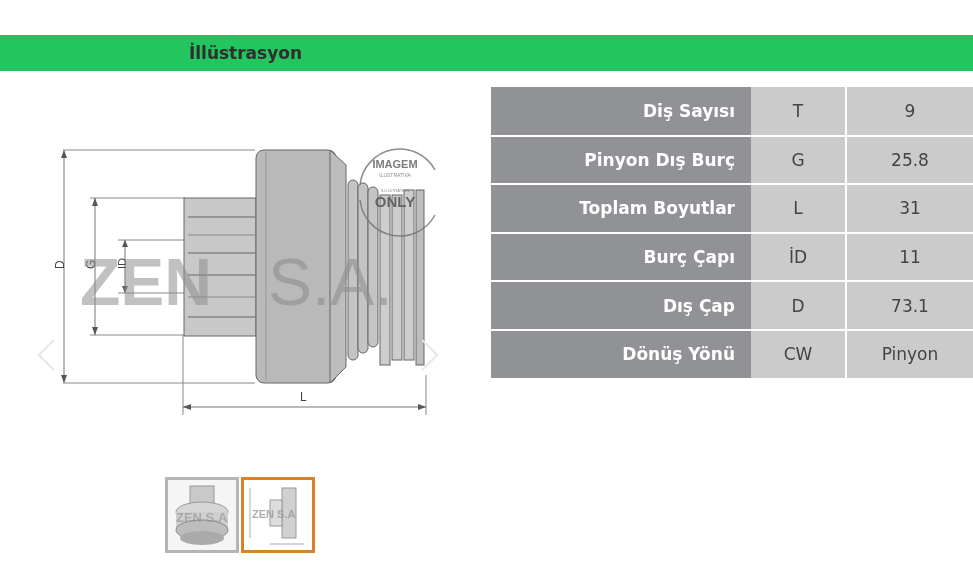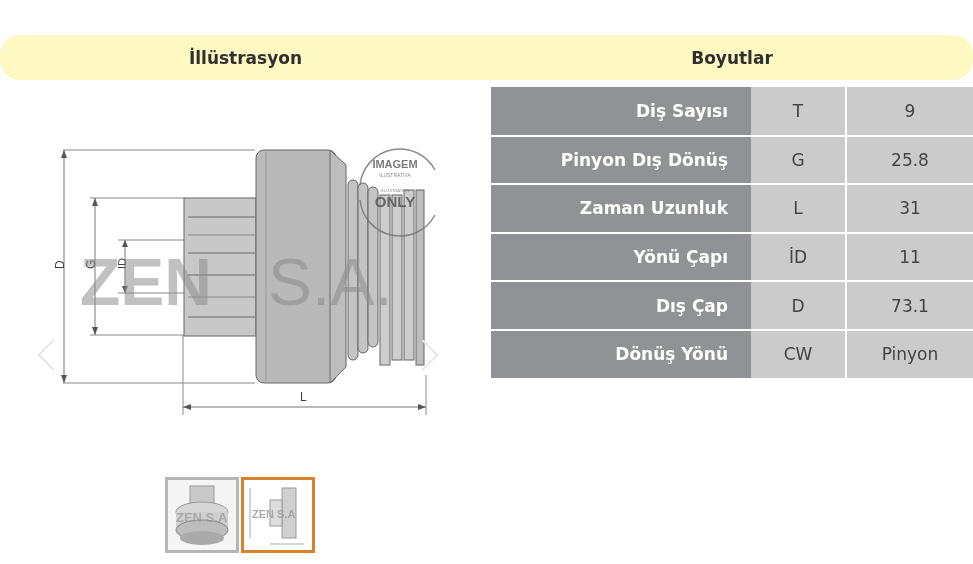--- a/index.html
+++ b/index.html
@@ -1,21 +1,21 @@
 <!DOCTYPE html>
 <html><head>
 <meta charset="utf-8">
 <style>
   * { box-sizing: border-box; margin: 0; padding: 0; }
   html, body { width: 973px; height: 564px; background: #ffffff; overflow: hidden; }
   body { font-family: "DejaVu Sans", "Liberation Sans", sans-serif; position: relative; color: #333; }
 
   .header-bar {
-    position: absolute; left: 0; top: 35px; width: 973px; height: 45px;
-    background: #fef9c3; display: flex; border-radius: 20px;
+    position: absolute; left: 0; top: 35px; width: 973px; height: 36px;
+    background: #22c55e; display: flex;
   }
   .header-cell {
     display: flex; align-items: center; justify-content: center;
     font-weight: bold; font-size: 17px; color: #2f2f2f;
   }
   .header-left { width: 491px; }
   .header-right { width: 482px; }
 
   .illustration {
     position: absolute; left: 0; top: 80px; width: 561px; height: 484px;
@@ -40,36 +40,35 @@
   .spec-table {
     position: absolute; left: 491px; top: 87px; width: 482px;
     border-collapse: collapse;
   }
   .spec-table td {
     height: 48.6px; border-bottom: 2px solid #ffffff;
     font-size: 17px;
   }
   .spec-table td.label {
     width: 260px; background: #919295; color: #ffffff;
-    font-weight: bold; text-align: right; padding-right: 23px;
+    font-weight: bold; text-align: right; padding-right: 16px;
   }
   .spec-table td.code {
     width: 95px; background: #cbcbcb; color: #444; text-align: center;
     border-right: 2px solid #ffffff;
   }
   .spec-table td.value {
     background: #cbcbcb; color: #444; text-align: center;
   }
 </style>
 </head>
 <body>
 
 <div class="header-bar">
   <div class="header-cell header-left">İllüstrasyon</div>
-  <div class="header-cell header-right">Boyutlar</div>
 </div>
 
 <div class="illustration">
   <svg class="drawing" viewBox="0 0 420 290" width="420" height="290">
 
     <line x1="33" y1="15" x2="225" y2="15" stroke="#888" stroke-width="1"></line>
     <line x1="33" y1="248" x2="225" y2="248" stroke="#888" stroke-width="1"></line>
     <line x1="34" y1="15" x2="34" y2="248" stroke="#777" stroke-width="1"></line>
     <polygon points="34,15 31,23 37,23" fill="#555"></polygon>
     <polygon points="34,248 31,240 37,240" fill="#555"></polygon>
@@ -157,31 +156,31 @@
 </div>
 
 <table class="spec-table">
   <tbody>
     <tr>
       <td class="label">Diş Sayısı</td>
       <td class="code">T</td>
       <td class="value">9</td>
     </tr>
     <tr>
-      <td class="label">Pinyon Dış Dönüş</td>
+      <td class="label">Pinyon Dış Burç</td>
       <td class="code">G</td>
       <td class="value">25.8</td>
     </tr>
     <tr>
-      <td class="label">Zaman Uzunluk</td>
+      <td class="label">Toplam Boyutlar</td>
       <td class="code">L</td>
       <td class="value">31</td>
     </tr>
     <tr>
-      <td class="label">Yönü Çapı</td>
+      <td class="label">Burç Çapı</td>
       <td class="code">İD</td>
       <td class="value">11</td>
     </tr>
     <tr>
       <td class="label">Dış Çap</td>
       <td class="code">D</td>
       <td class="value">73.1</td>
     </tr>
     <tr>
       <td class="label">Dönüş Yönü</td>

